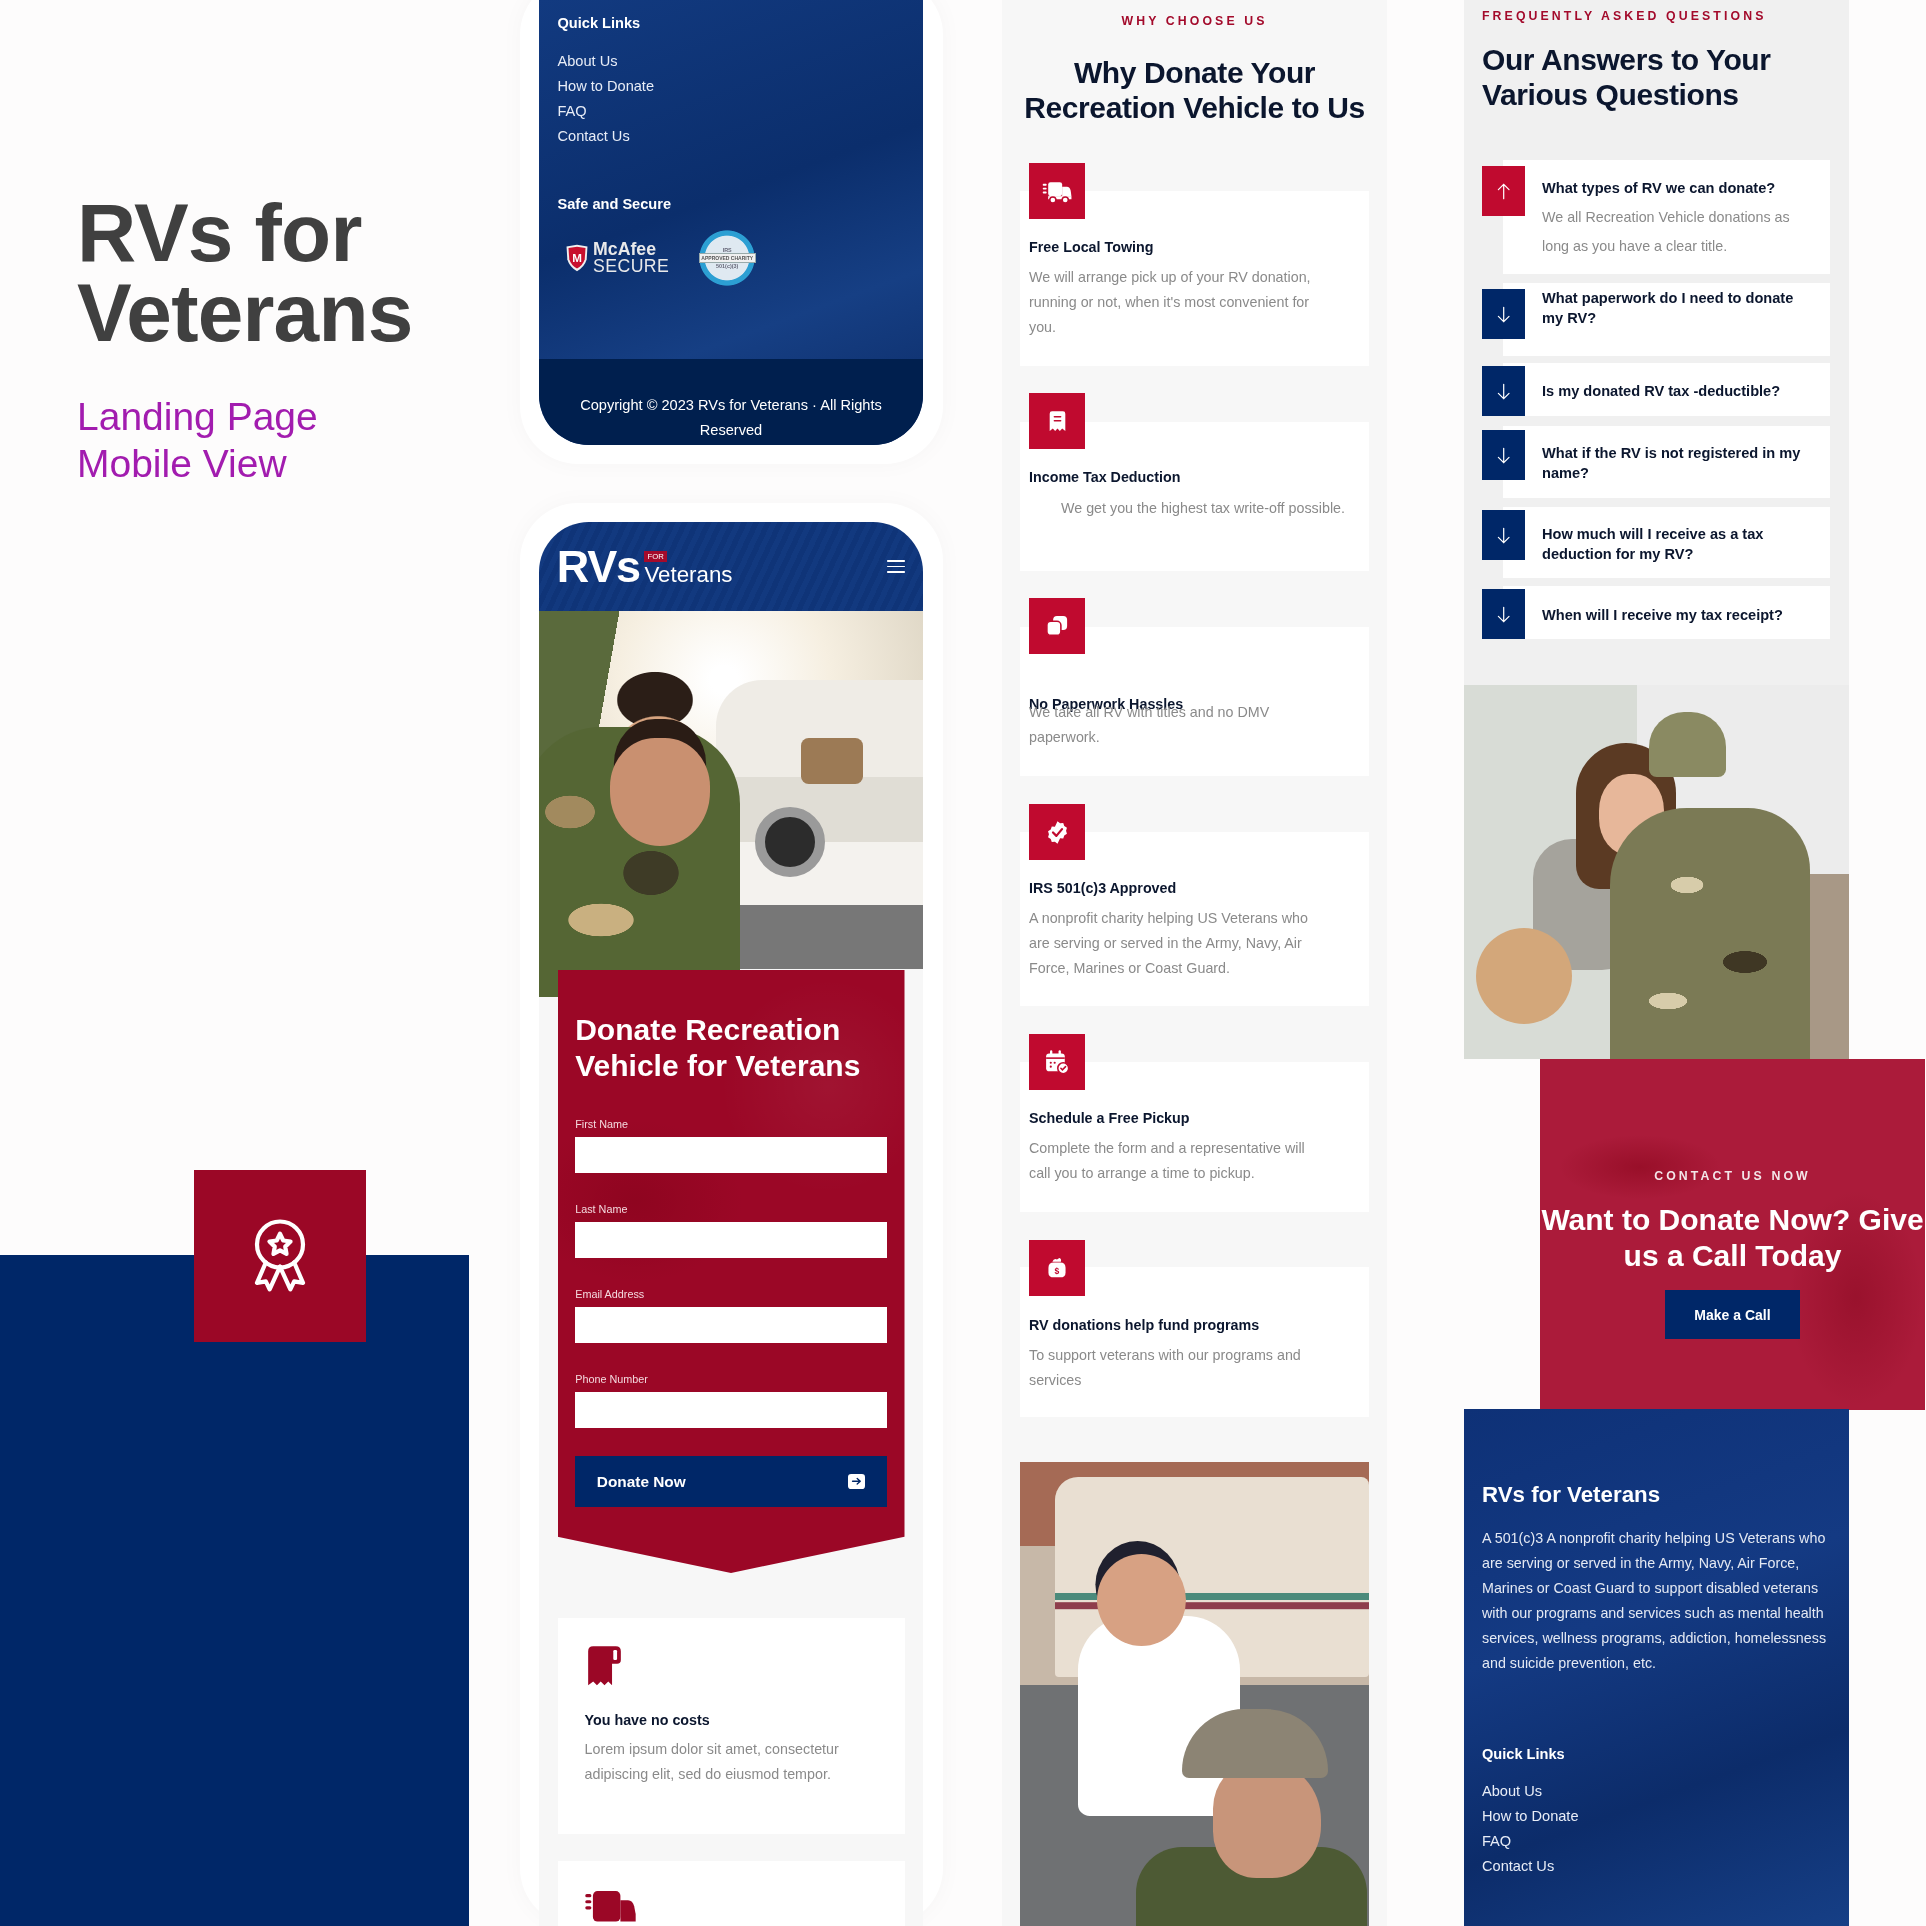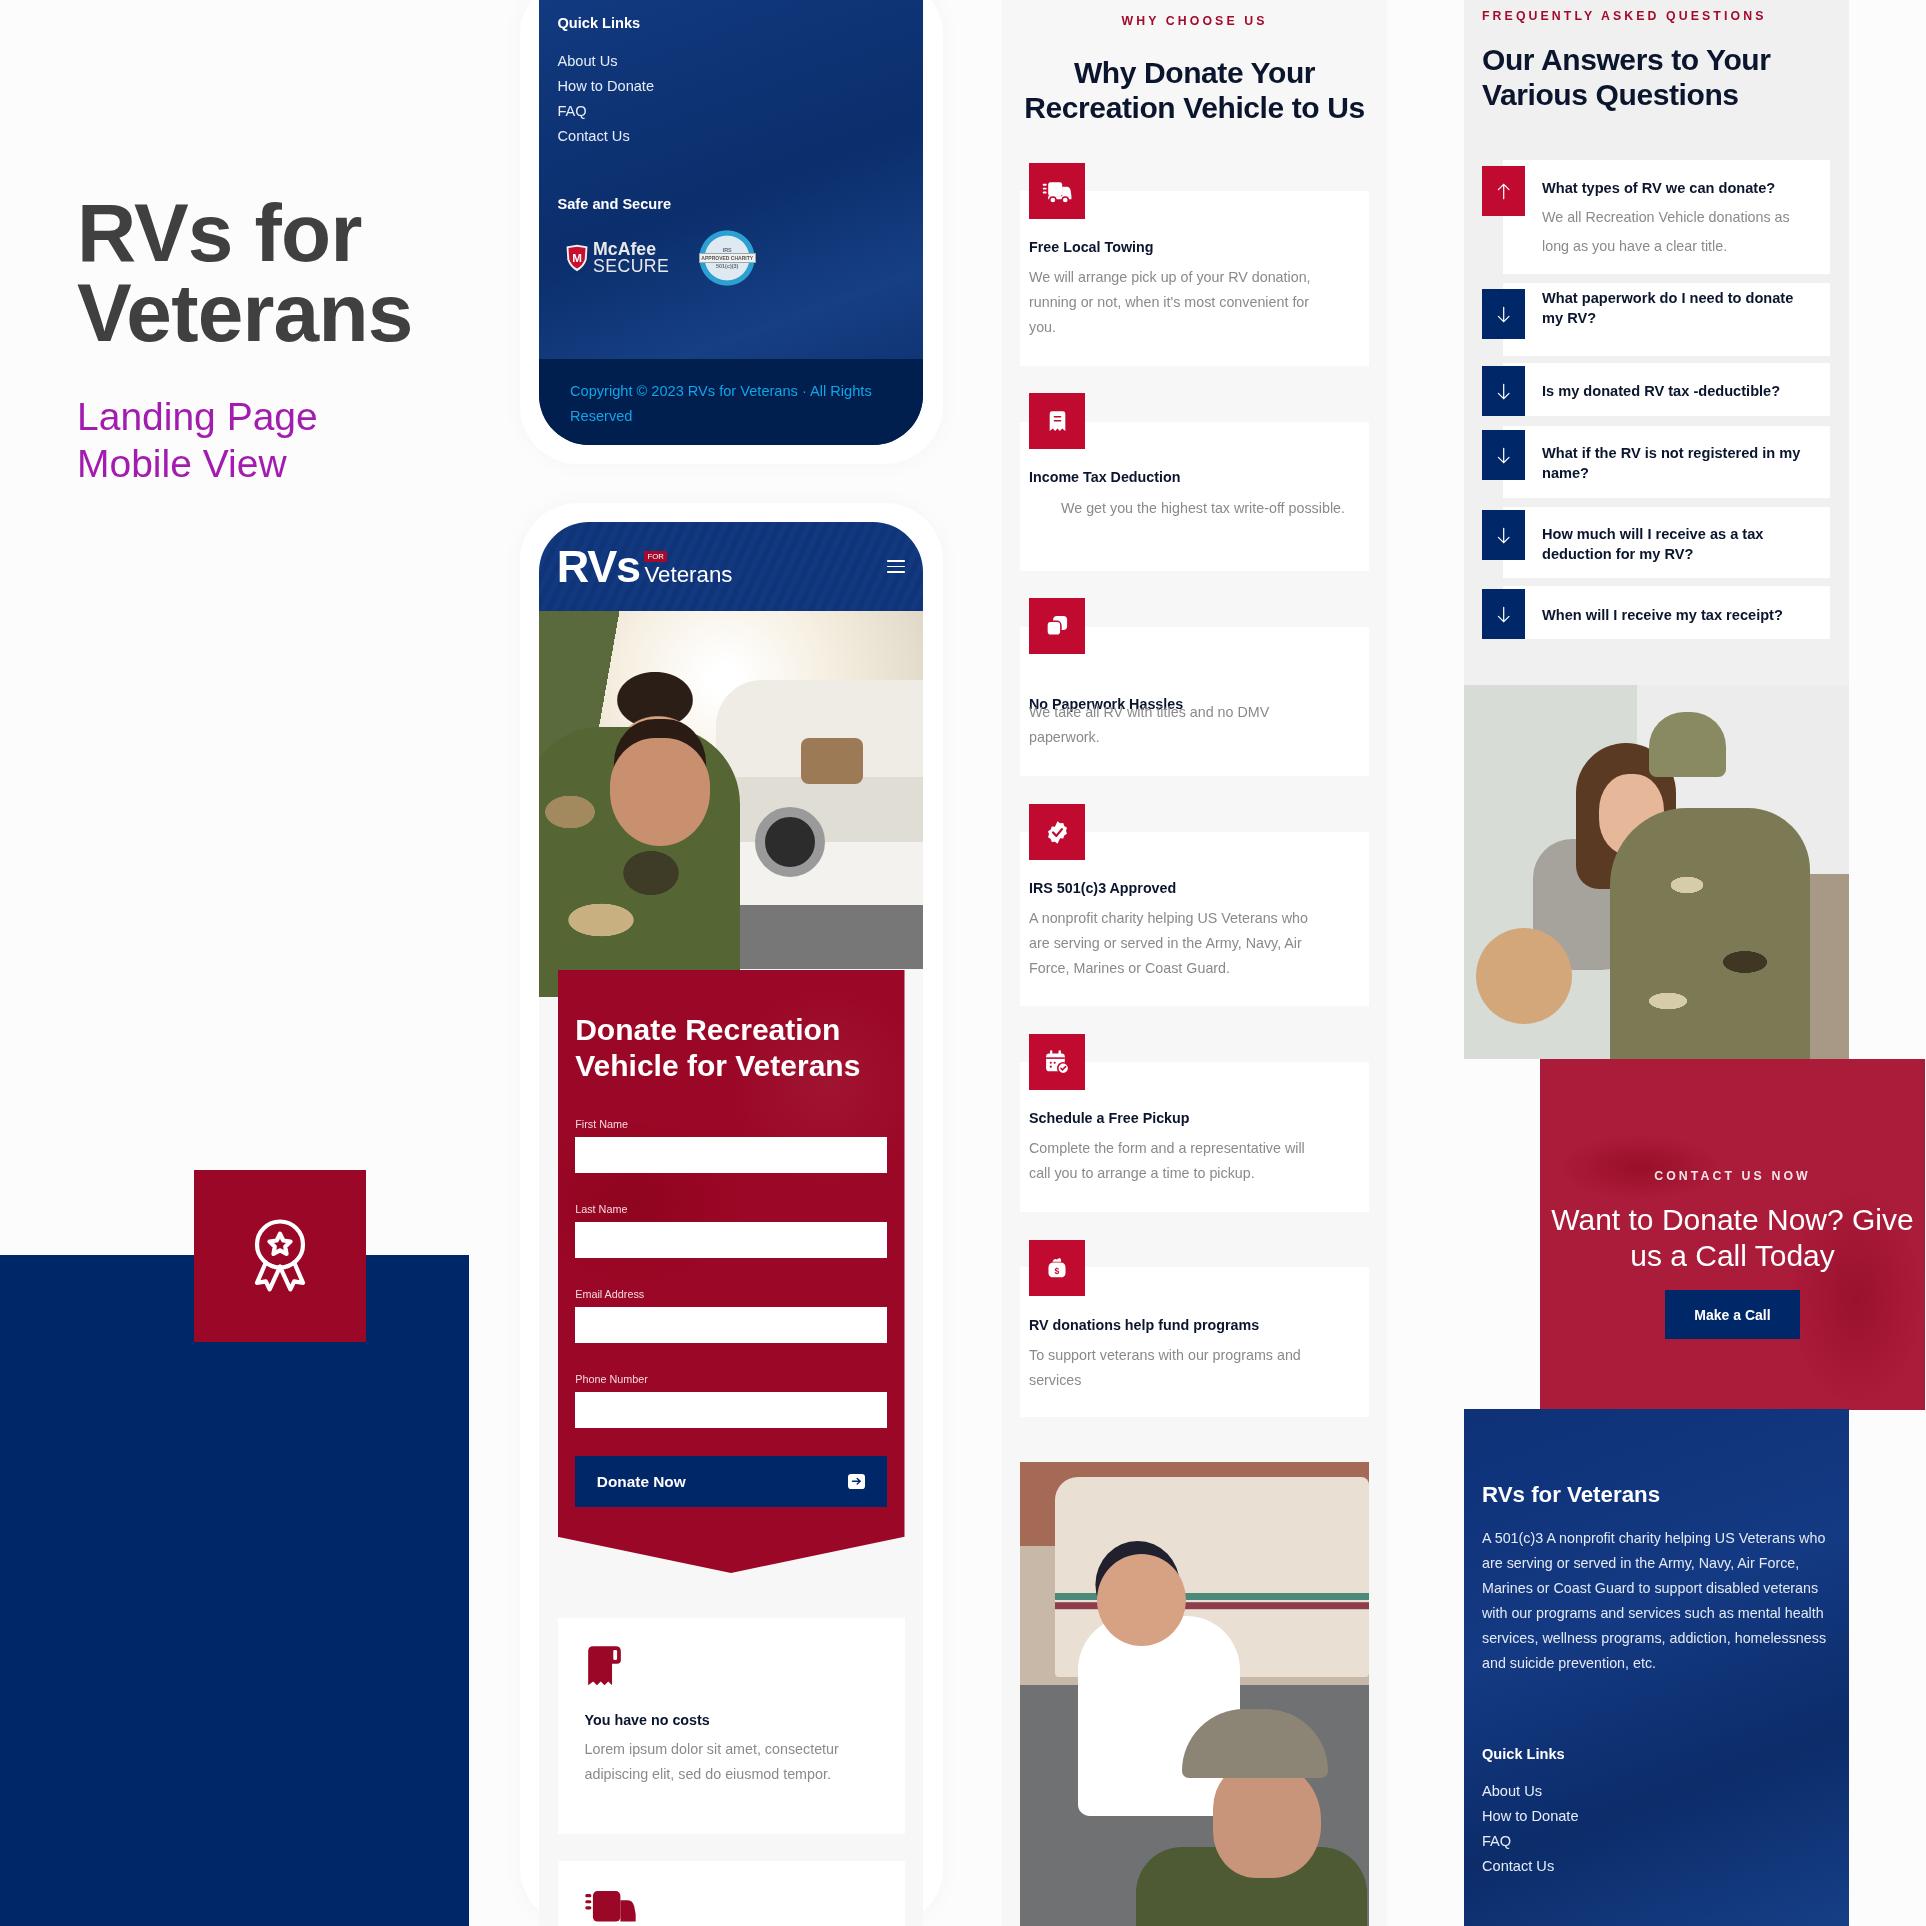--- a/index.html
+++ b/index.html
@@ -37,22 +37,22 @@
   .footer-top {
     left: 539px; top: 0; width: 384px; height: 445px;
     background: linear-gradient(160deg, #123a80 0%, #0b2e6c 45%, #163f84 70%, #0c2b66 100%);
     border-radius: 0 0 50px 50px; overflow: hidden;
   }
   .footer-top .ft-inner { position: absolute; left: 18.5px; top: 0; right: 18.5px; }
   .ft-heading { color: #fff; font-weight: 700; font-size: 14.6px; }
   .ft-link { color: #e8edf7; font-size: 14.6px; line-height: 25px; display: block; cursor: pointer; }
   .ft-copy {
     position: absolute; left: 0; right: 0; bottom: 0; height: 86px;
-    background: #001f4e; color: #0ea5e9; font-size: 14.6px; line-height: 25px;
-    text-align: left; padding: 20px 31px 0;
+    background: #001f4e; color: #ffffff; font-size: 14.6px; line-height: 25px;
+    text-align: center; padding: 34px 31px 0;
   }
 
   .mcafee { display: flex; align-items: center; gap: 3.9px; }
   .mcafee-text { color: #e9e9ea; font-weight: 700; line-height: 17px; }
   .mcafee-text .big { font-size: 17.7px; display: block; }
   .mcafee-text .small { font-size: 17.7px; font-weight: 400; display: block; letter-spacing: 0.4px; }
   .irs-seal {
     width: 62px; height: 62px; border-radius: 50%;
     background: radial-gradient(circle, #dfe9f1 0 50%, #2c9fd3 52% 62%, #ffffff00 64%);
     display: flex; flex-direction: column; align-items: center; justify-content: center;
@@ -201,21 +201,21 @@
 
   .cta {
     left: 1540px; top: 1059px; width: 385px; height: 351px;
     background:
       radial-gradient(ellipse 116px 46px at 100px 108px, rgba(130,0,20,0.45), transparent 70%),
       radial-gradient(ellipse 96px 154px at 316px 239px, rgba(120,0,20,0.35), transparent 70%),
       #ab1b3a;
     text-align: center;
   }
   .cta-eyebrow { position: absolute; left: 0; right: 0; top: 110px; color: #f3e6e9; font-size: 12.3px; letter-spacing: 3.1px; font-weight: 600; }
-  .cta-title { position: absolute; left: 0; right: 0; top: 143px; color: #fff; font-size: 30px; line-height: 36px; font-weight: 400; }
+  .cta-title { position: absolute; left: 0; right: 0; top: 143px; color: #fff; font-size: 30px; line-height: 36px; font-weight: 700; }
   .cta-btn {
     position: absolute; left: 125px; top: 231px; width: 135px; height: 49px; background: #002768;
     color: #fff; font-size: 14px; font-weight: 700; border: none; cursor: pointer; font-family: inherit;
   }
 
   .footer2 {
     left: 1464px; top: 1409px; width: 385px; height: 517px;
     background: linear-gradient(160deg, #0e3177 0%, #143a83 40%, #0c2c6a 70%, #163f86 100%);
   }
   .f2-title { position: absolute; left: 18px; top: 73px; color: #fff; font-size: 22.3px; font-weight: 700; }

